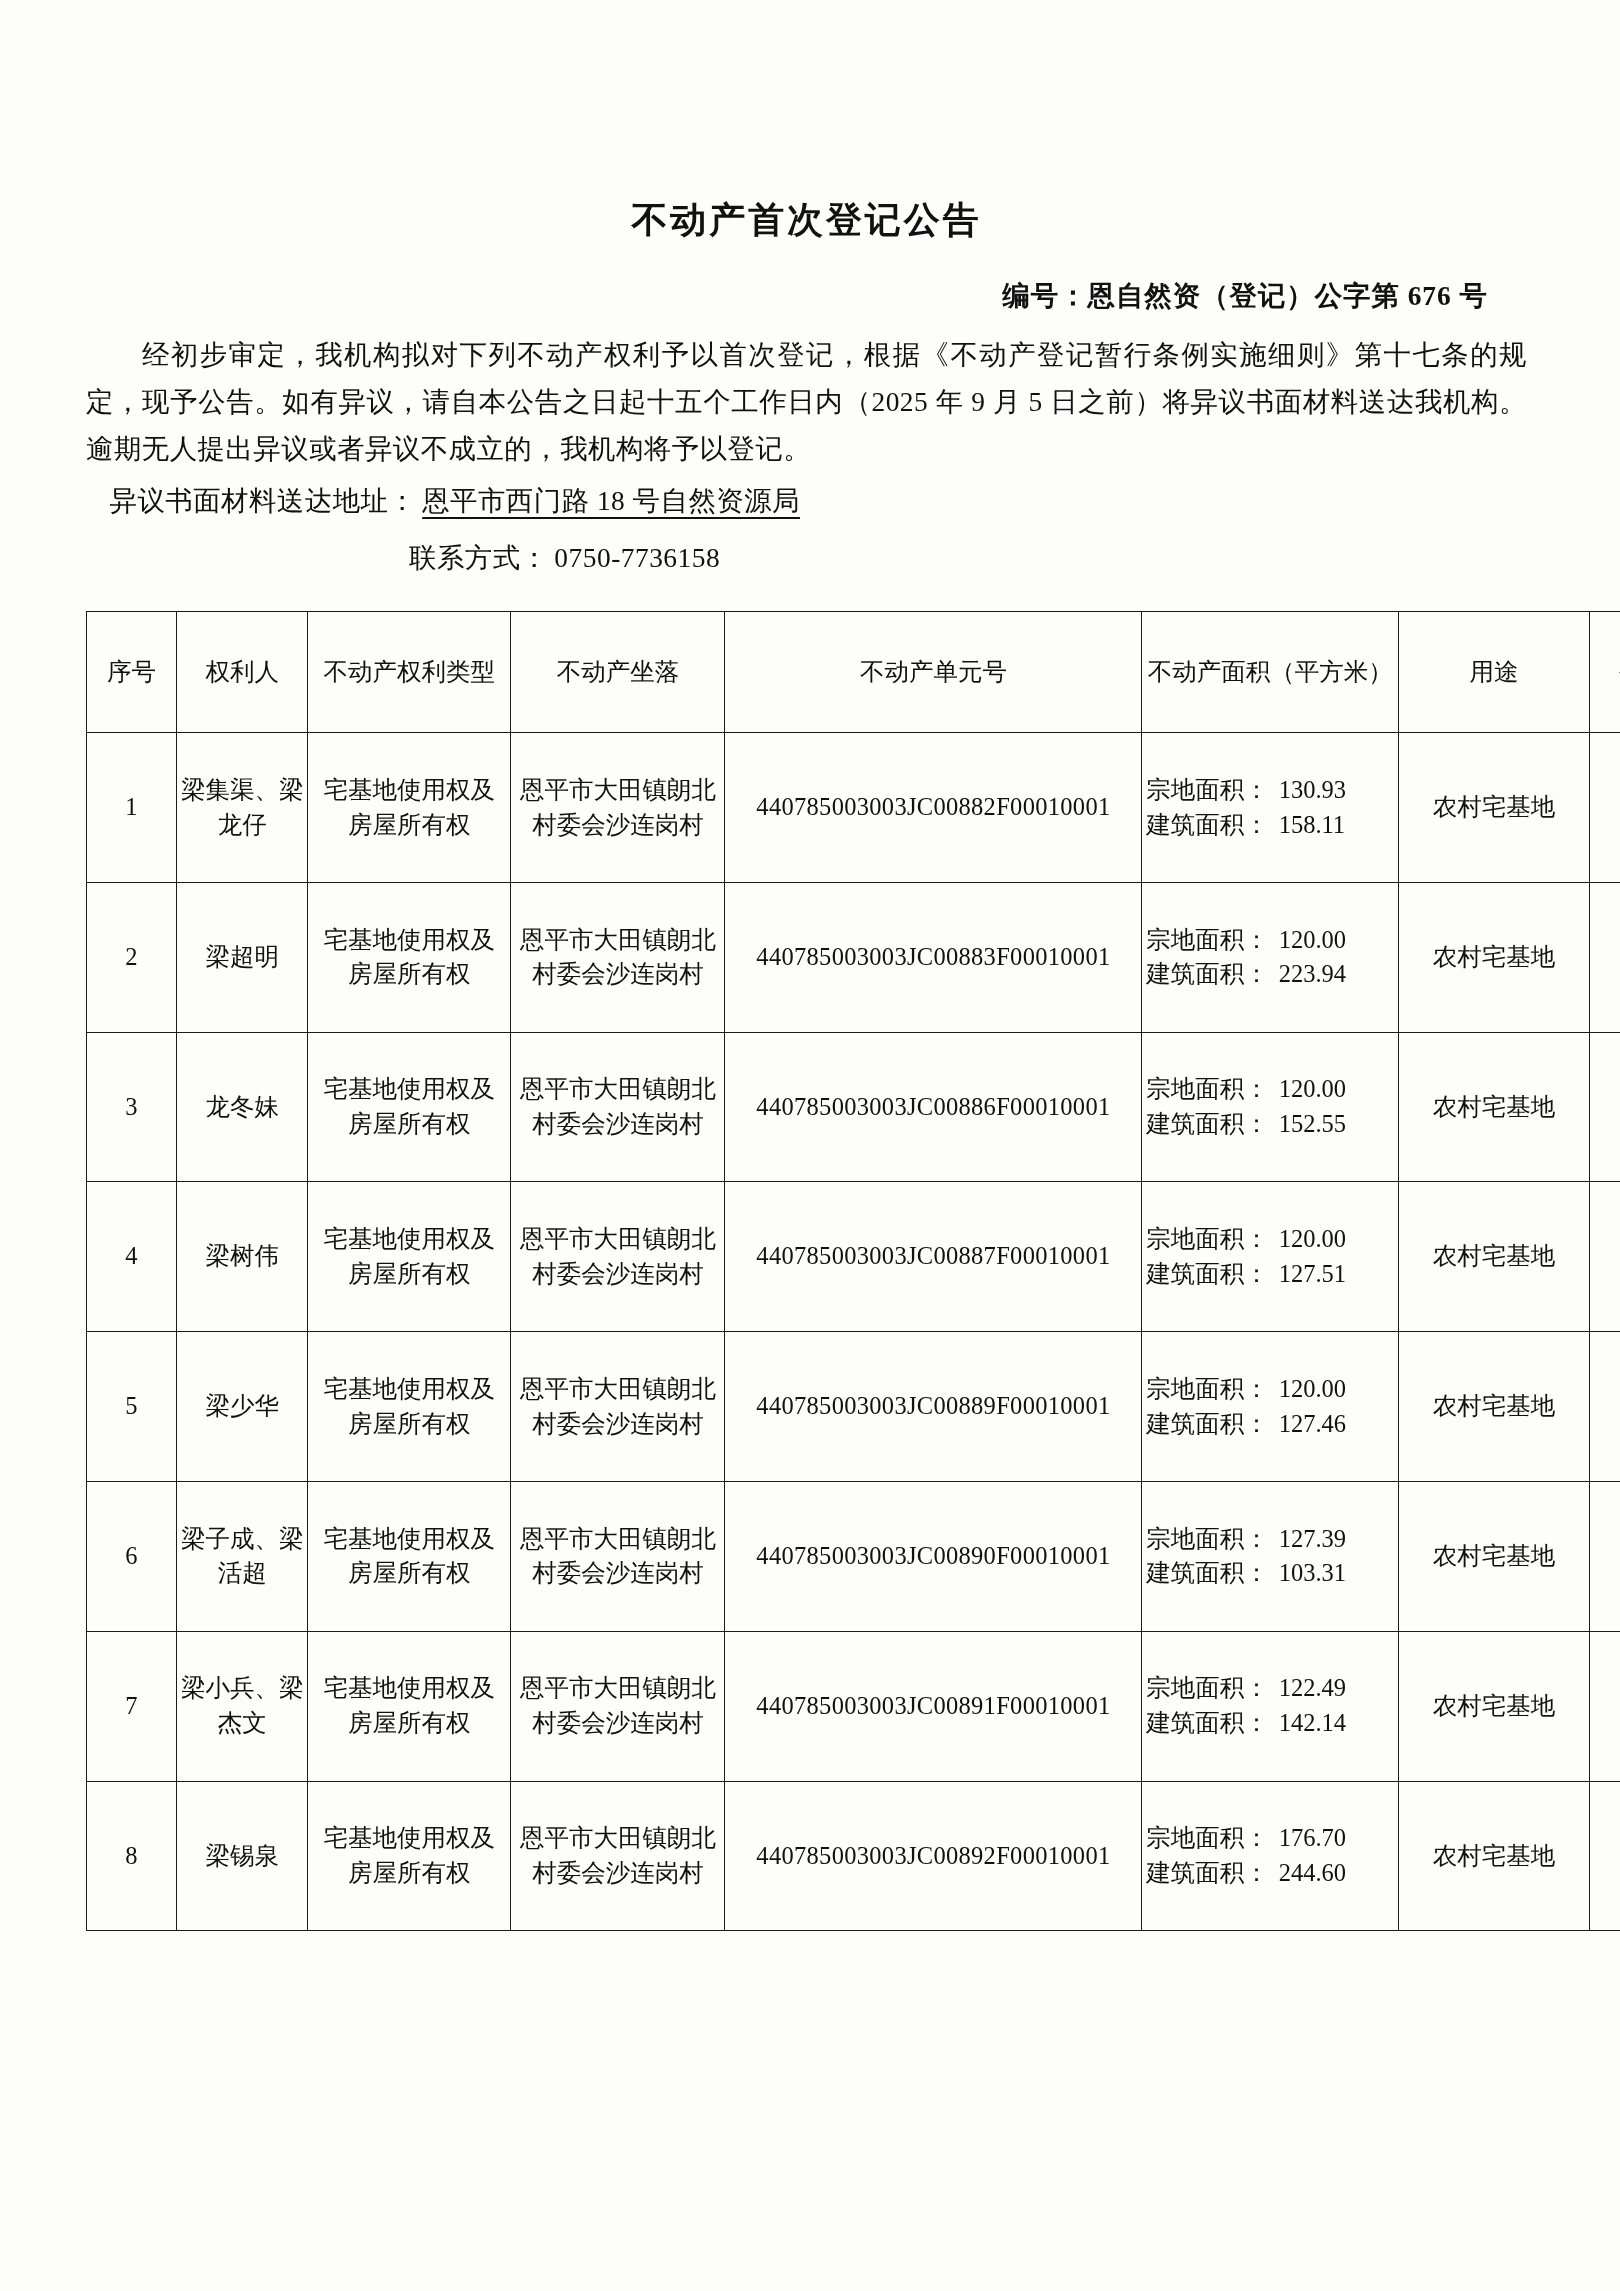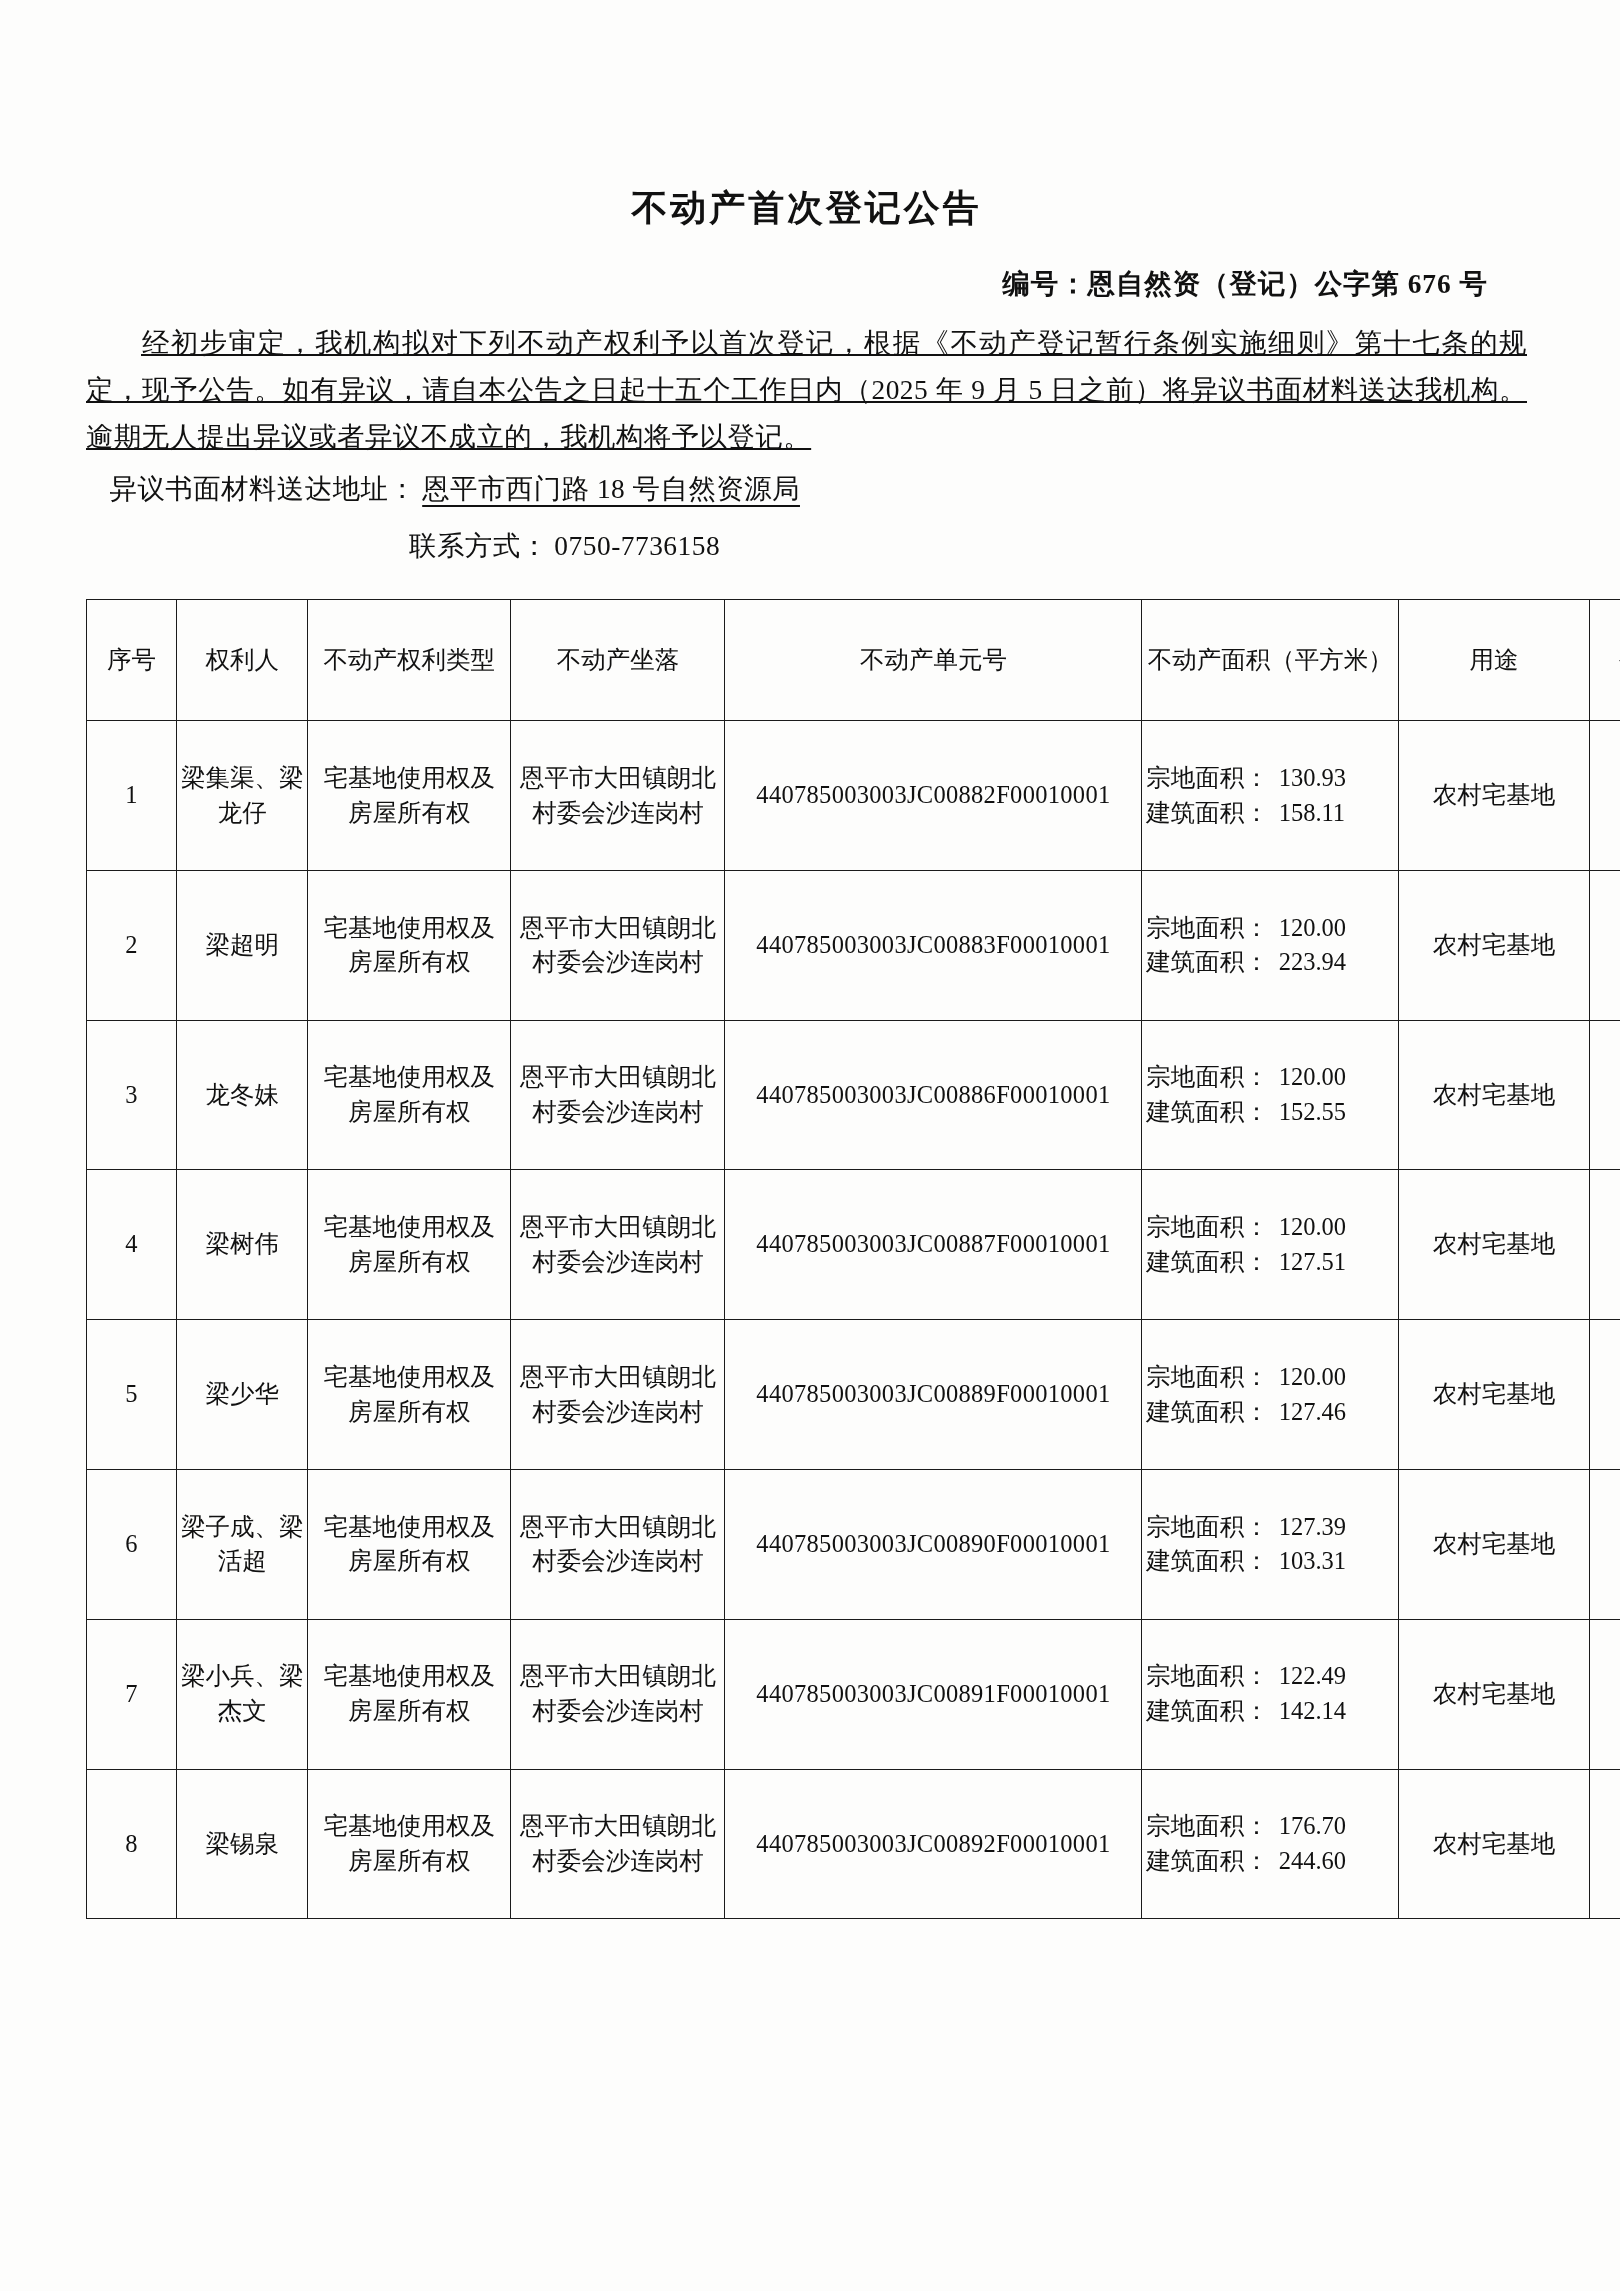--- a/index.html
+++ b/index.html
@@ -18,21 +18,21 @@
     position: relative;
     width: 1620px;
     height: 2292px;
     box-sizing: border-box;
     padding: 0;
     background: #fdfdfc;
   }
   .content {
     position: absolute;
     left: 86px;
-    top: 184px;
+    top: 196px;
     width: 1441px;
   }
   .doc-title {
     text-align: center;
     font-size: 36px;
     font-weight: bold;
     letter-spacing: 2.9px;
     margin: 0 0 33px 0;
     font-family: "Liberation Serif", "DejaVu Serif", serif;
   }
@@ -42,21 +42,20 @@
     font-weight: bold;
     margin: 0 39px 17.6px 0;
     letter-spacing: 1px;
   }
   .para {
     font-size: 27.4px;
     line-height: 1.72;
     text-align: justify;
     margin: 0 0 5.9px 0;
     letter-spacing: 0.5px;
-    text-decoration: underline;
   }
   .para .indent {
     display: inline-block;
     width: 55px;
   }
   .addr-line {
     font-size: 27.4px;
     margin: 9.8px 0 0 23.5px;
     letter-spacing: 0.5px;
   }

